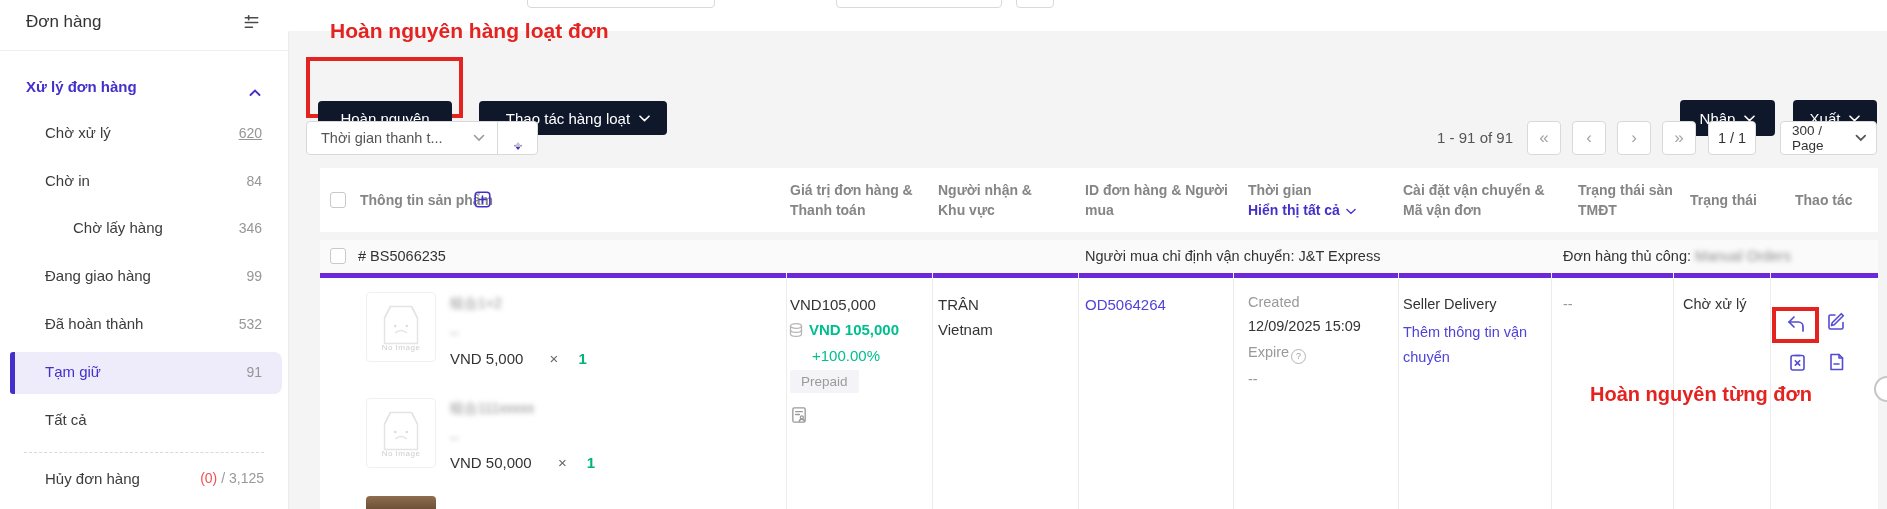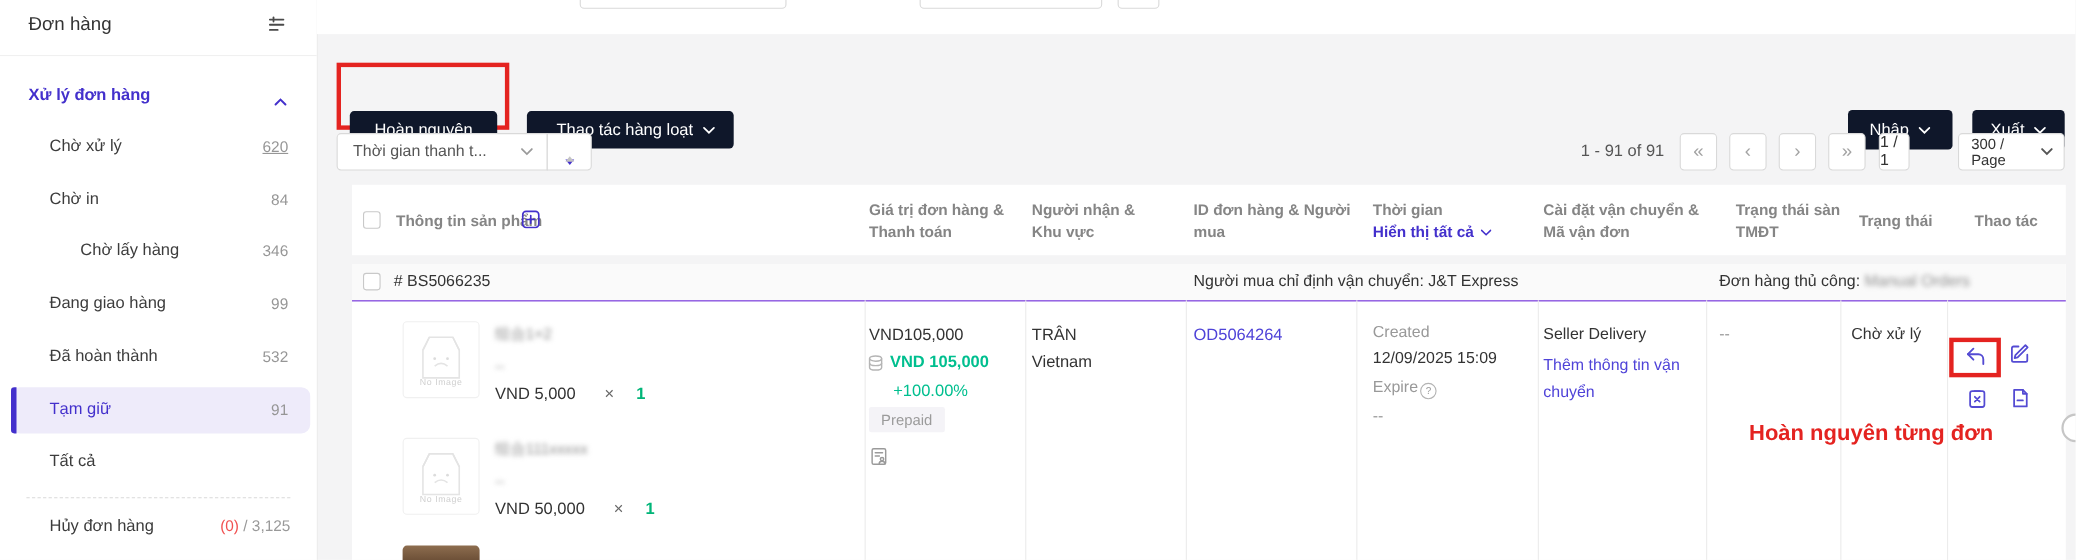--- a/index.html
+++ b/index.html
@@ -93,20 +93,21 @@
       <span style="color:#999;">/ 3,125</span>
     </div>
   </div>
 
   <div class="abs topstrip">
     <div class="abs cutinput" style="left:239px;width:186px;"></div>
     <div class="abs cutinput" style="left:548px;width:164px;"></div>
     <div class="abs cutinput" style="left:728px;width:36px;"></div>
   </div>
 
+  <div class="abs ann" style="left:330px;top:19px;">Hoàn nguyên hàng loạt đơn</div>
 
   <div class="abs redbox" style="left:306px;top:57px;width:157px;height:61px;"></div>
   <button class="abs btn" style="left:318px;top:67px;width:134px;height:34px;">
     <span>Hoàn nguyên</span>
   </button>
   <button class="abs btn" style="left:479px;top:67px;width:188px;height:34px;padding-left:16px;">
     <span>Thao tác hàng loạt</span>
     <svg width="11" height="7" viewBox="0 0 11 7" fill="none" stroke="#fff" stroke-width="1.6" stroke-linecap="round">
         <path d="M1 1.2 L5.5 5.6 L10 1.2"></path>
       </svg>
@@ -134,21 +135,21 @@
     <span>
       <span class="tri-up"></span><span class="tri-down" style="display:block;"></span>
     </span>
   </div>
 
   <div class="abs" style="left:1350px;top:129px;width:163px;text-align:right;font-size:15px;color:#555;">1 - 91 of 91</div>
   <div class="abs whitebox pgbtn" style="left:1527px;top:121px;">«</div>
   <div class="abs whitebox pgbtn" style="left:1572px;top:121px;">‹</div>
   <div class="abs whitebox pgbtn" style="left:1617px;top:121px;">›</div>
   <div class="abs whitebox pgbtn" style="left:1662px;top:121px;">»</div>
-  <div class="abs whitebox" style="left:1708px;top:121px;width:28px;height:34px;justify-content:center;color:#333;font-size:14.5px;">1 / 1</div>
+  <div class="abs whitebox" style="left:1708px;top:121px;width:48px;height:34px;justify-content:center;color:#333;font-size:14.5px;">1 / 1</div>
   <div class="abs whitebox" style="left:1780px;top:121px;width:97px;height:34px;padding-left:11px;justify-content:space-between;color:#333;">
     <span style="font-size:13.5px;">300 / Page</span>
     <svg style="margin-right:9px;" width="12" height="8" viewBox="0 0 12 8" fill="none" stroke="#555" stroke-width="1.8" stroke-linecap="round">
         <path d="M1.5 1.5 L6 6 L10.5 1.5"></path>
       </svg>
   </div>
 
   <div class="abs card" style="left:320px;top:168px;width:1558px;height:64px;">
     <div class="abs cb" style="left:10px;top:24px;"></div>
     <div class="abs hdr" style="left:40px;top:22px;">Thông tin sản phẩm</div>
@@ -171,21 +172,21 @@
           </svg>
       </div>
     </div>
     <div class="abs hdr" style="left:1258px;top:12px;width:105px;">Trạng thái sàn TMĐT</div>
     <div class="abs hdr" style="left:1370px;top:22px;">Trạng thái</div>
     <div class="abs hdr" style="left:1475px;top:22px;">Thao tác</div>
   </div>
 
   <div class="abs card" style="left:320px;top:240px;width:1558px;height:269px;">
 
-    <div class="abs" style="left:0;top:0;width:1558px;height:33px;background:#fafafa;border-bottom:1px solid #6d28d9;">
+    <div class="abs" style="left:0;top:0;width:1558px;height:33px;background:#fafafa;border-bottom:5px solid #6d28d9;">
       <div class="abs cb" style="left:10px;top:8px;"></div>
       <div class="abs" style="left:38px;top:8px;font-size:14.5px;color:#333;"># BS5066235</div>
       <div class="abs" style="left:765px;top:8px;font-size:14.5px;color:#333;">Người mua chỉ định vận chuyển: J&amp;T Express</div>
       <div class="abs" style="left:1243px;top:8px;font-size:14.5px;color:#333;">
         <span>Đơn hàng thủ công:</span>
         <span class="blurred">Manual Orders</span>
       </div>
     </div>
 
     <div class="abs vline" style="left:466px;top:33px;height:236px;"></div>

